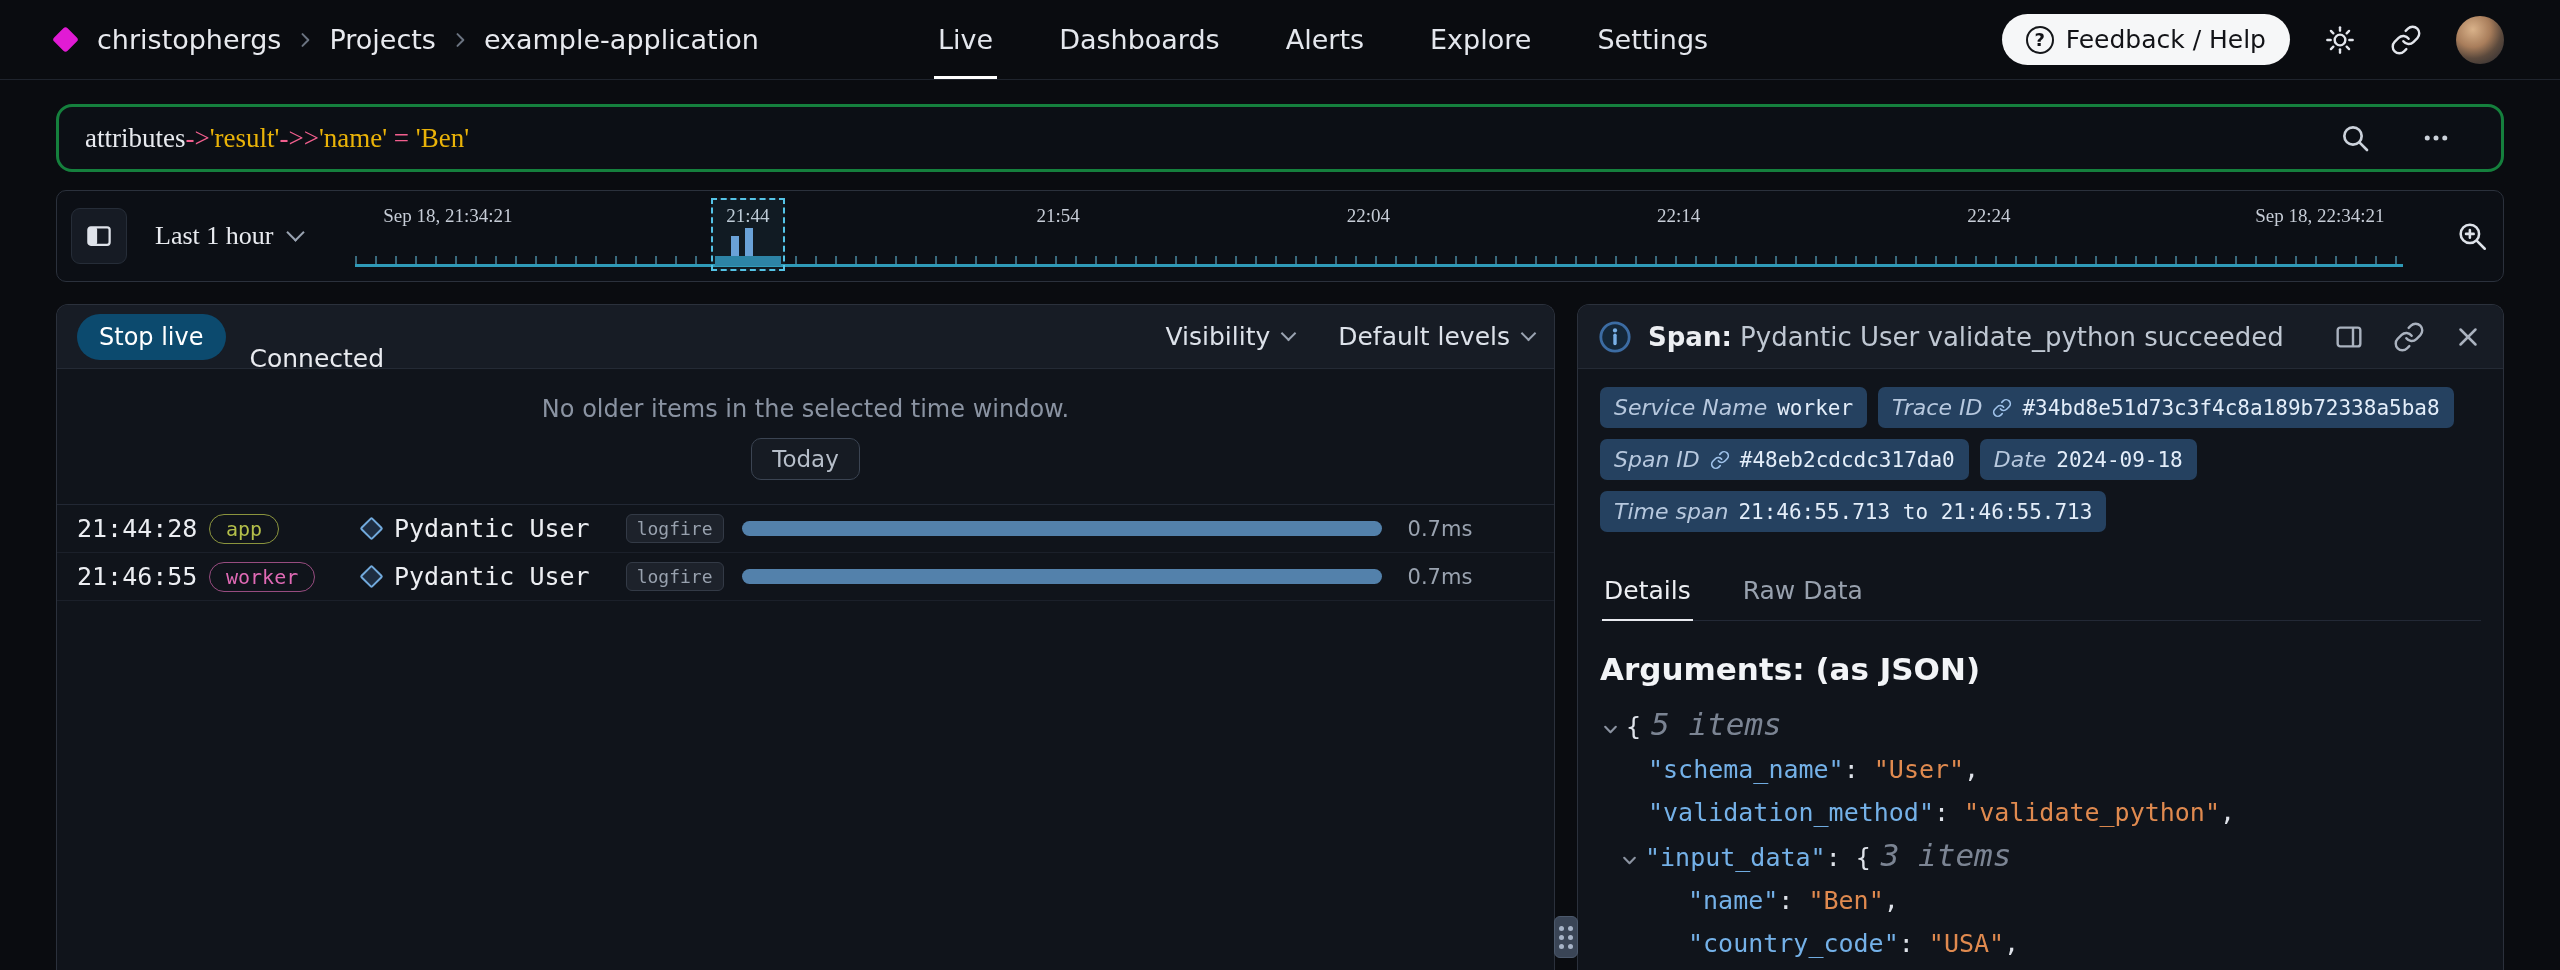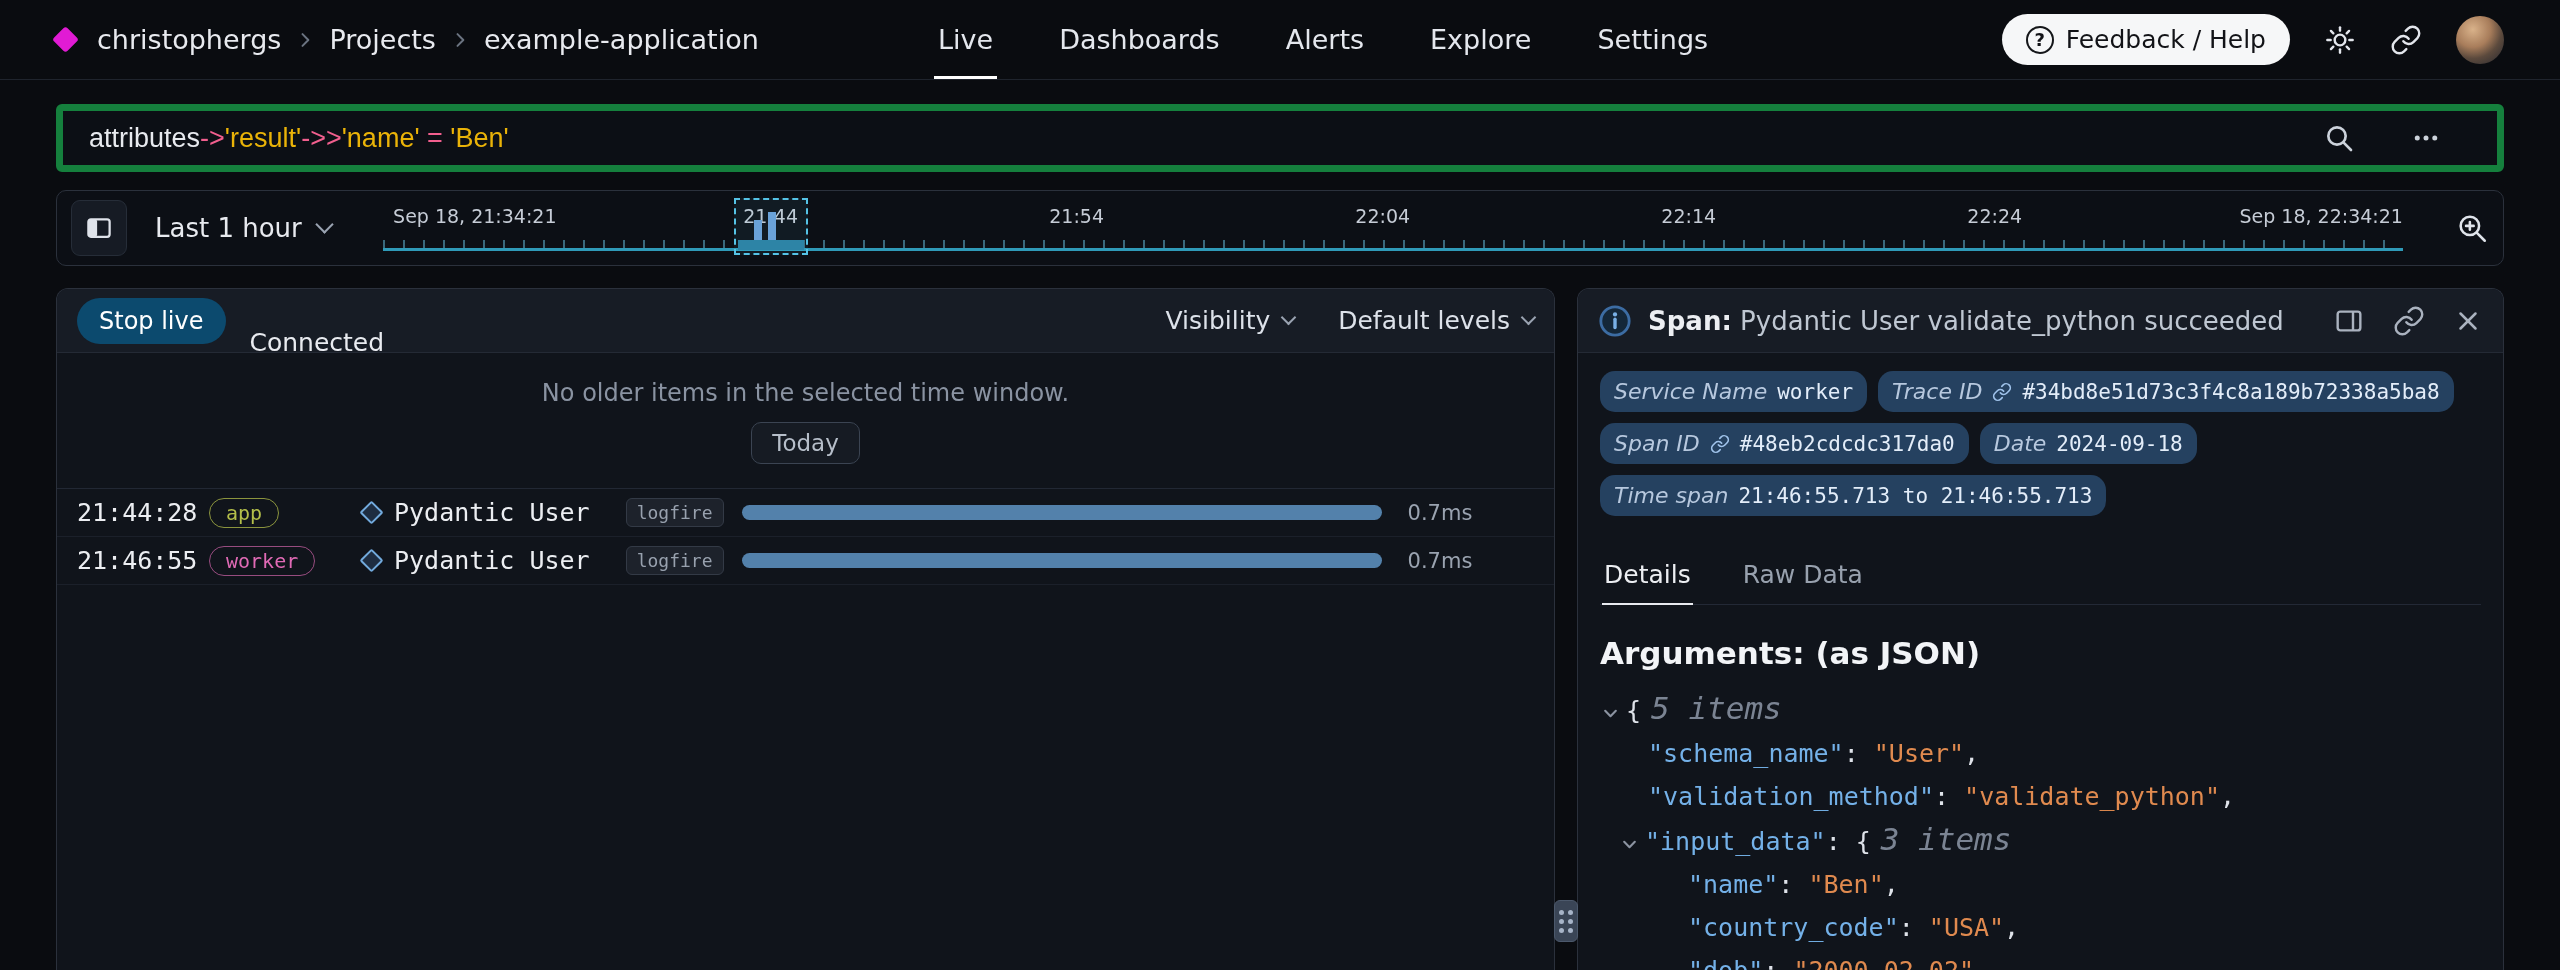--- a/index.html
+++ b/index.html
@@ -27,32 +27,32 @@
   .nav-right{margin-left:auto;display:flex;align-items:center;gap:34px;}
   .feedback-btn{display:flex;align-items:center;gap:12px;background:#f6f7f8;color:#121317;border-radius:999px;padding:11px 24px;font-size:25px;font-weight:500;cursor:pointer;}
   .qmark{width:28px;height:28px;border:2px solid #15171a;border-radius:50%;display:flex;align-items:center;justify-content:center;font-size:18px;font-weight:700;box-sizing:border-box;}
   .nav-icon{color:#e3e6ec;cursor:pointer;}
   .avatar{width:48px;height:48px;border-radius:50%;cursor:pointer;
     background:radial-gradient(circle at 35% 28%, #d9b28a 0%, #a87d5b 38%, #5c4a3d 62%, #23262e 100%);}
 
   
   .querybar{
     margin:24px 56px 0;height:68px;box-sizing:border-box;
-    border:7px solid #15803d;border-radius:6px;background:#0c0f15;
+    border:3px solid #15803d;border-radius:16px;background:#0c0f15;
     display:flex;align-items:center;padding:0 26px;
-    font-family:Liberation Sans, sans-serif;font-size:27px;white-space:pre;
+    font-family:Liberation Serif, serif;font-size:27px;white-space:pre;
   }
   .q-plain{color:#e8eaef;} .q-op{color:#f25f8e;} .q-str{color:#eab308;}
   .q-icons{margin-left:auto;display:flex;align-items:center;gap:28px;color:#ccd2db;}
 
   
   .timelinebar{
-    margin:18px 56px 0;height:76px;box-sizing:border-box;
+    margin:18px 56px 0;height:92px;box-sizing:border-box;
     border:1px solid #2b313c;border-radius:10px;background:#0c0f15;
-    display:flex;align-items:center;padding:0 14px;
+    display:flex;align-items:center;padding:0 14px;font-family:Liberation Serif, serif;
   }
   .toggle-btn{width:56px;height:56px;border-radius:9px;background:#161b24;border:1px solid #262d38;display:flex;align-items:center;justify-content:center;color:#dfe3ea;cursor:pointer;box-sizing:border-box;}
   .range{margin-left:28px;display:flex;align-items:center;gap:16px;font-size:26px;color:#e8eaef;cursor:pointer;}
   .chev{width:11px;height:11px;border-right:2px solid #9aa3b1;border-bottom:2px solid #9aa3b1;transform:rotate(45deg);margin-top:-8px;}
   .timeline{flex:1;position:relative;height:100%;margin:0 34px 0 42px;}
   .tick{position:absolute;top:14px;transform:translateX(-50%);font-size:19px;color:#c6ccd6;white-space:nowrap;}
   .t0{left:5%;} .t1{left:19.5%;} .t2{left:34.5%;} .t3{left:49.5%;} .t4{left:64.5%;} .t5{left:79.5%;} .t6{left:95.5%;}
   .baseline{position:absolute;left:0.5%;right:0.5%;bottom:14px;height:3px;background:#2f9ab8;}
   .baseline::before{content:"";position:absolute;left:0;right:0;bottom:3px;height:8px;
     background:repeating-linear-gradient(90deg, rgba(95,180,210,.55) 0 2px, transparent 2px 20px);}
@@ -96,21 +96,21 @@
   .drag-handle i{width:5px;height:5px;border-radius:50%;background:#a7b4c8;}
 
   
   .span-title{margin-left:16px;font-size:26px;white-space:pre;}
   .span-title b{color:#eceef2;font-weight:700;}
   .span-title .sub{color:#bfc7d2;font-weight:400;}
   .span-header-icons{margin-left:auto;display:flex;align-items:center;gap:28px;color:#aab2bf;}
   .span-header-icons > *{cursor:pointer;}
   .span-content{padding:0 22px;overflow:hidden;}
   .badges{margin-top:18px;display:flex;flex-wrap:wrap;gap:11px;}
-  .badge{display:inline-flex;align-items:center;gap:10px;background:#254160;border-radius:15px;padding:8px 14px;font-size:22px;}
+  .badge{display:inline-flex;align-items:center;gap:10px;background:#254160;border-radius:7px;padding:8px 14px;font-size:22px;}
   .badge .lbl{font-style:italic;color:#b7c8de;}
   .badge .val{color:#e3edf9;font-family:"DejaVu Sans Mono","Liberation Mono",monospace;font-size:21px;}
   .badge .chain{color:#9fc2ea;}
   .detail-tabs{margin-top:44px;display:flex;gap:48px;border-bottom:1px solid #232936;padding:0 2px;}
   .dtab{font-size:25px;color:#98a1ae;padding:0 2px 14px;cursor:pointer;}
   .dtab.active{color:#eceef2;border-bottom:2px solid #e8eaef;margin-bottom:-1px;}
   .args-heading{margin-top:30px;font-size:31px;font-weight:700;color:#f2f4f7;}
   .code{margin-top:16px;font-family:"DejaVu Sans Mono","Liberation Mono",monospace;font-size:25px;line-height:43px;color:#dfe3ea;}
   .cl{white-space:pre;}
   .cl .caret{display:inline-block;vertical-align:-3px;margin-right:7px;cursor:pointer;}

